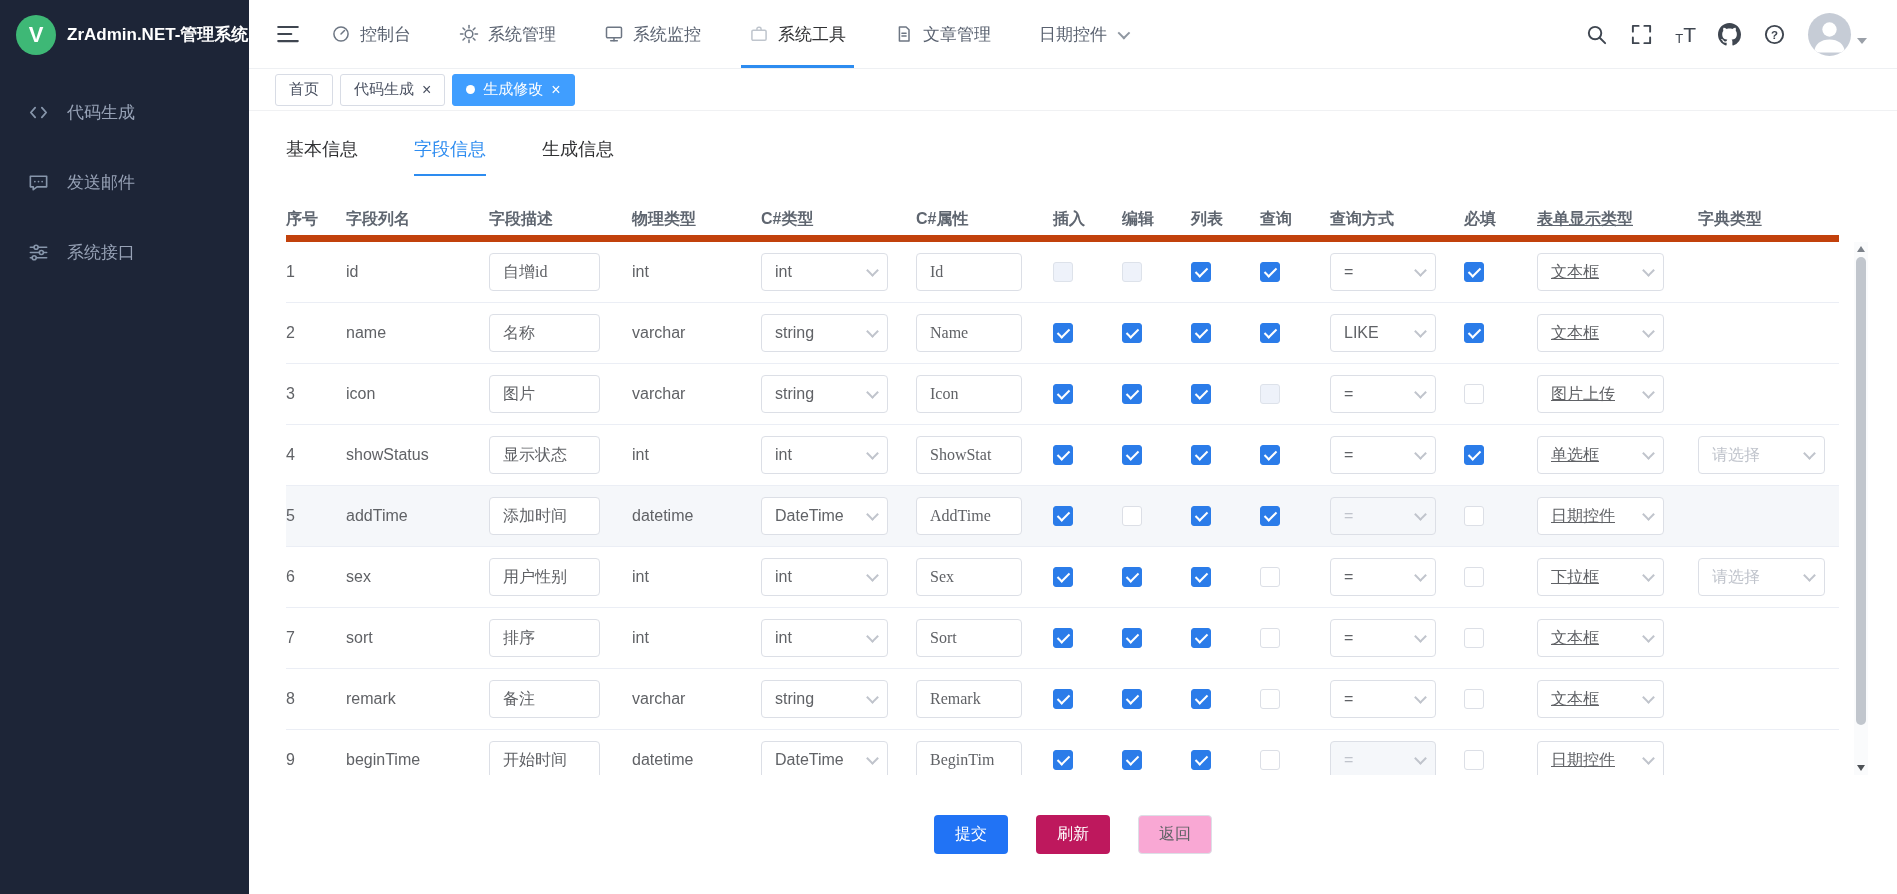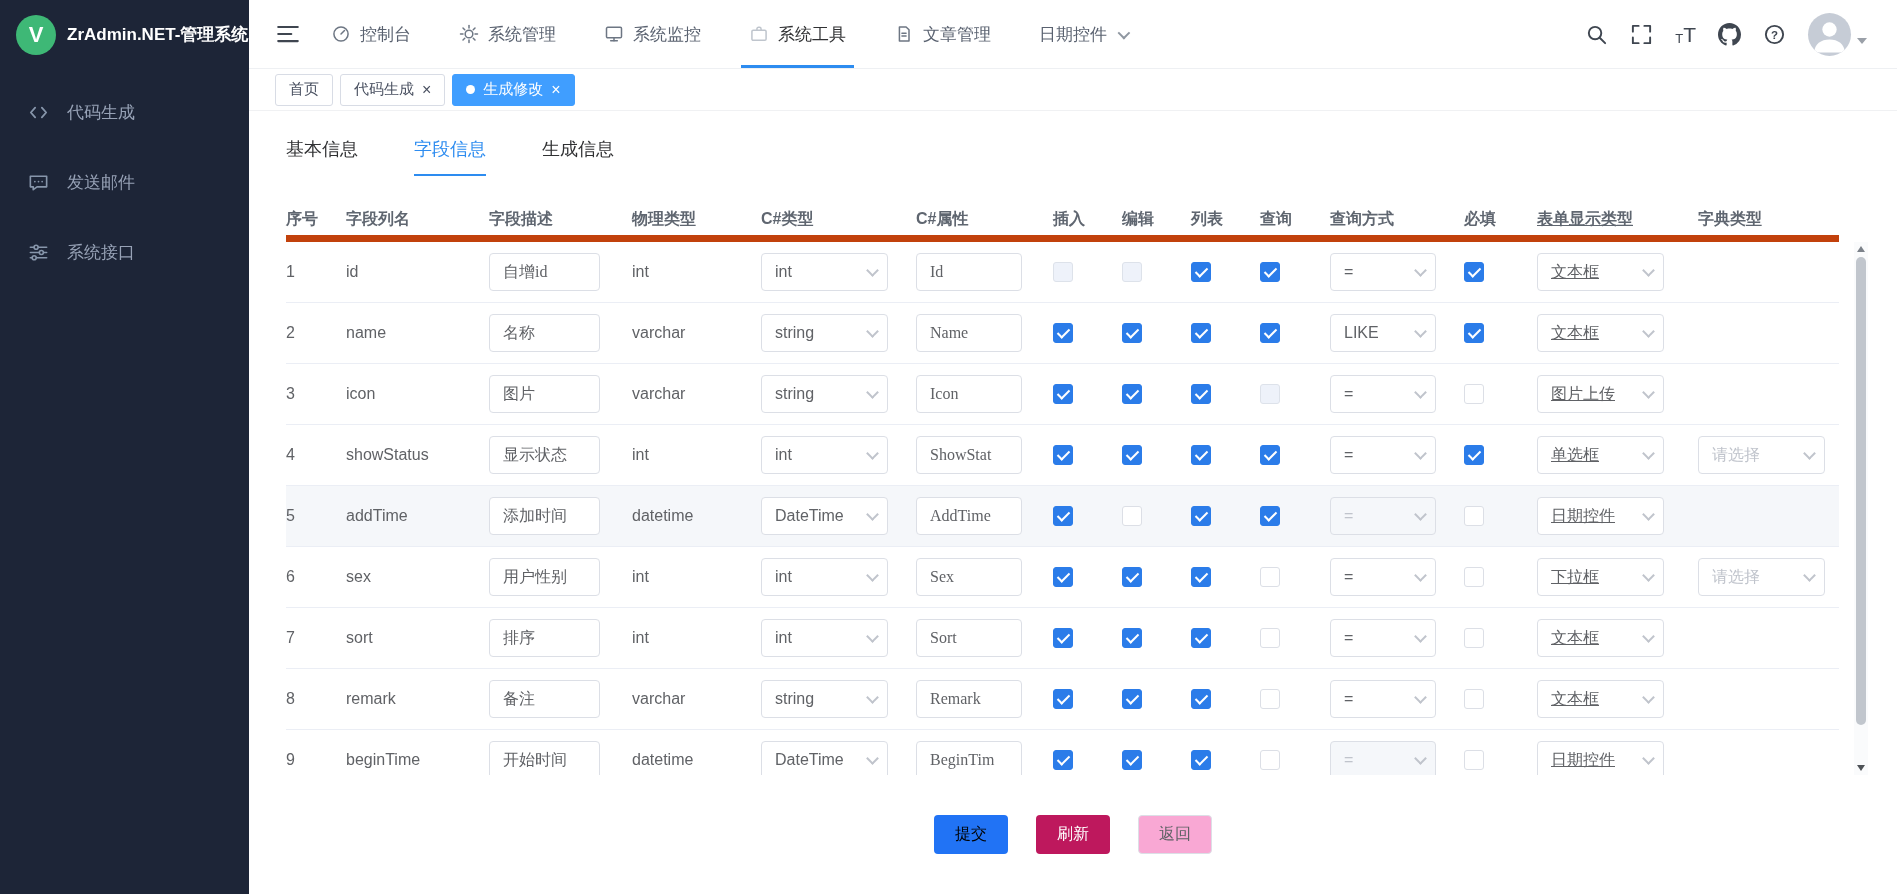--- a/index.html
+++ b/index.html
@@ -117,21 +117,21 @@
             border-bottom:6px solid #7c828a; }
   .tri-down { width:0; height:0; border-left:4px solid transparent; border-right:4px solid transparent;
               border-top:6px solid #4e5257; }
   .sb-thumb { position:absolute; left:2px; top:15px; width:10px; height:468px; background:#c1c6cd;
               border-radius:5px; cursor:pointer; }
 
   
   .footer { display:flex; justify-content:center; gap:28px; margin-top:40px; }
   .btn { height:39px; padding:0 20px; border-radius:4px; font-size:16px; border:1px solid transparent;
          cursor:pointer; font-family:inherit; }
-  .btn-primary { background:#2173f5; color:#000000; }
+  .btn-primary { background:#2173f5; color:#ffffff; }
   .btn-success { background:#be185d; color:#fff; }
   .btn-default { background:#f9a8d4; border-color:#dcdfe6; color:#606266; }
 </style>
 </head>
 <body>
 
 <div class="app">
 
   <aside class="sidebar">
     <div class="logo">

